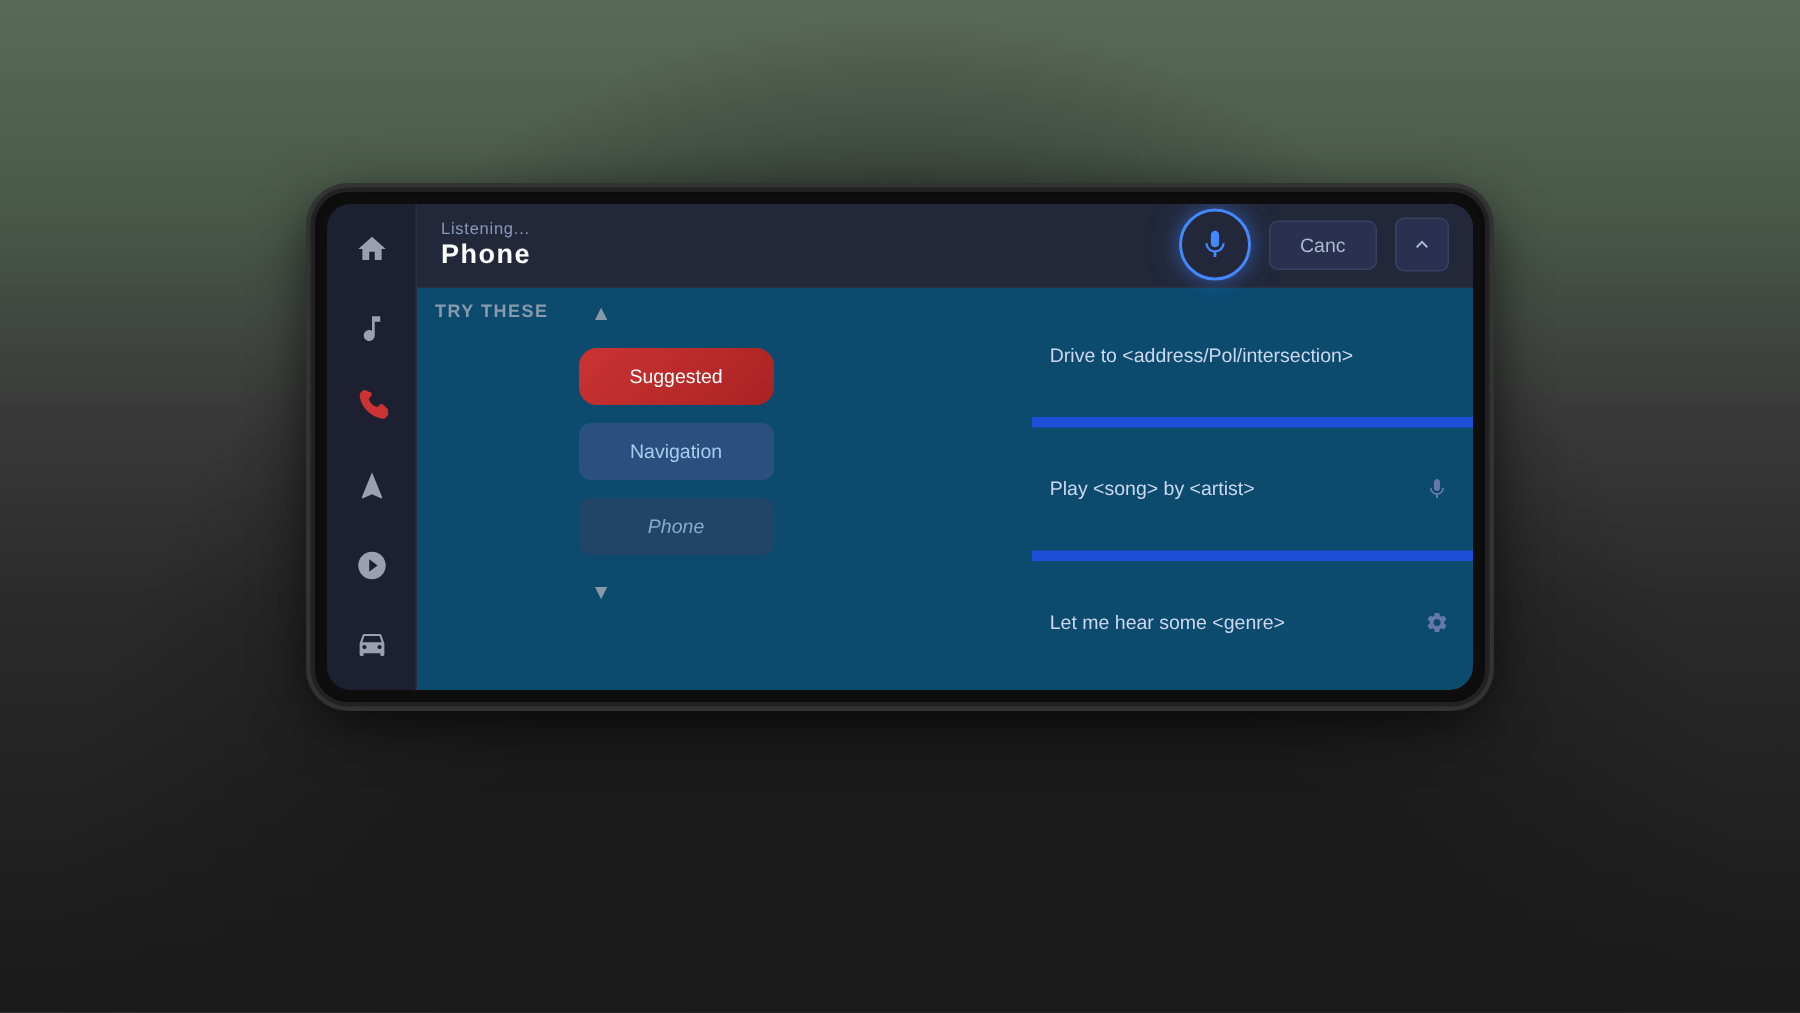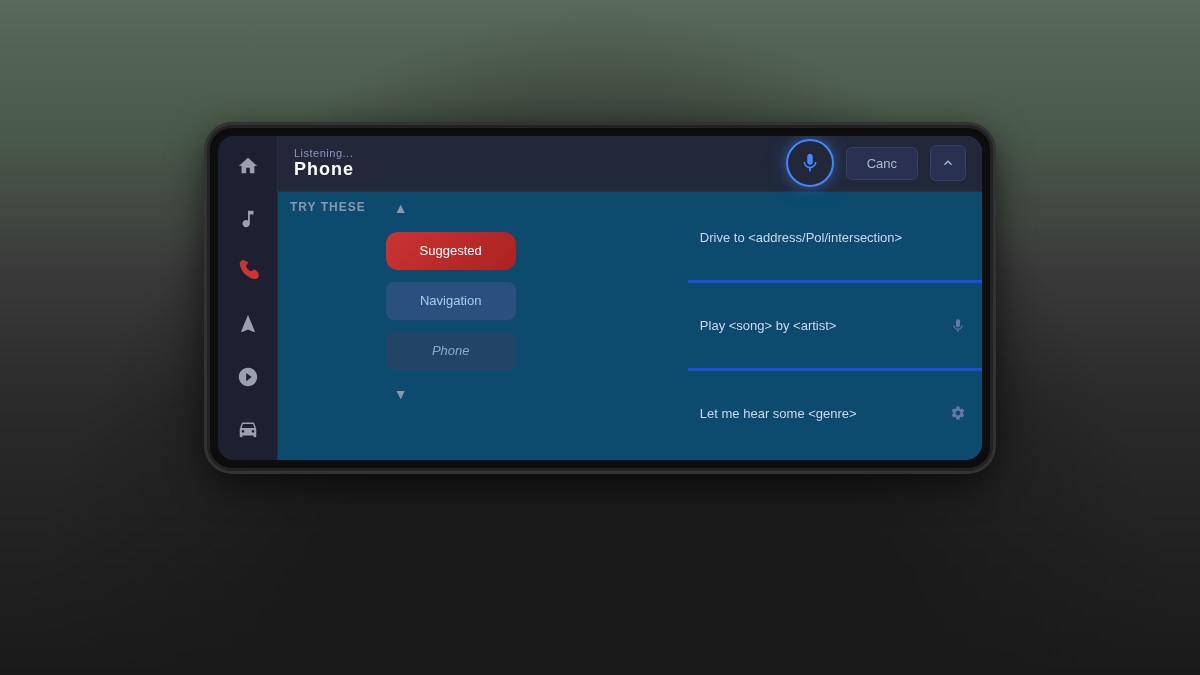--- a/index.html
+++ b/index.html
@@ -237,21 +237,21 @@
       background: #224466;
       color: #88aacc;
       font-style: italic;
     }
 
     .suggestion-item {
       flex: 1;
       display: flex;
       align-items: center;
       padding: 0 12px;
-      border-bottom: 3px solid #1d4ed8;
+      border-bottom: 7px solid #1d4ed8;
       color: #ccd8ee;
       font-size: 13px;
       cursor: pointer;
       position: relative;
     }
 
     .suggestion-item:last-child {
       border-bottom: none;
     }
 

